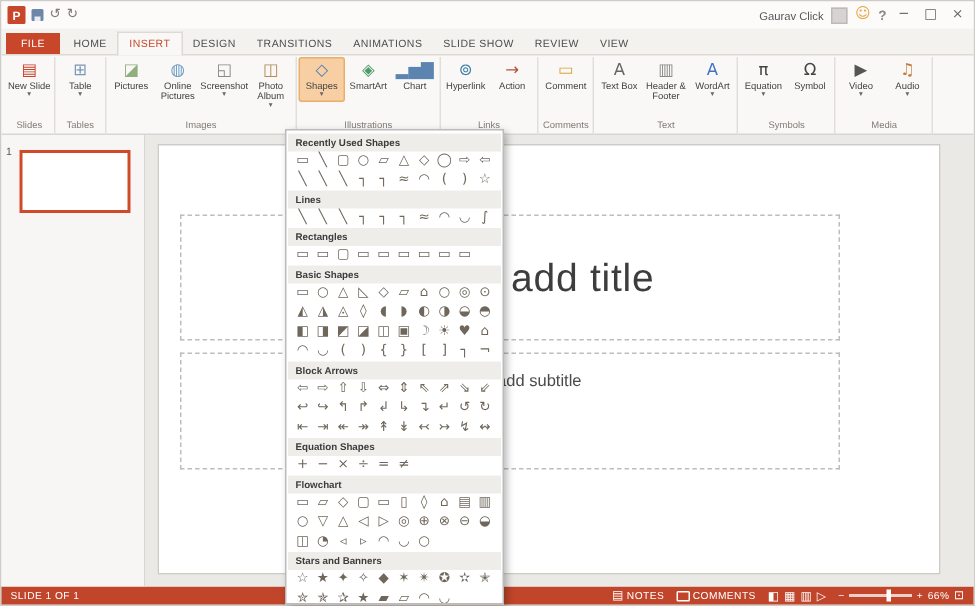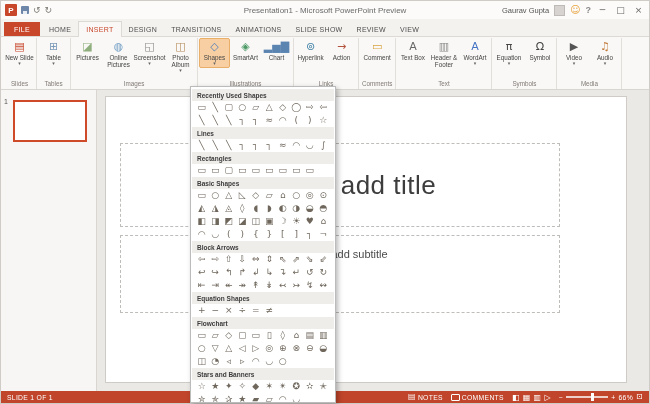--- a/index.html
+++ b/index.html
@@ -84,23 +84,22 @@
 
 <div class="window">
 
   <div class="titlebar">
     <div class="qat">
       <span class="app-icon">P</span>
       <span class="qat-save"></span>
       <span class="qat-glyph">↺</span>
       <span class="qat-glyph">↻</span>
     </div>
-    <div class="win-title">Presentation1 - Microsoft PowerPoint Preview</div>
     <div class="tb-right">
-      <span class="user-name">Gaurav Gupta</span>
+      <span class="user-name">Gaurav Click</span>
       <span class="avatar"></span>
       <span class="smiley">☺</span>
       <span class="help-glyph">?</span>
       <span class="win-ctl">─</span>
       <span class="win-ctl">□</span>
       <span class="win-ctl">×</span>
     </div>
   </div>
 
   <div class="tabrow" id="tabrow">

